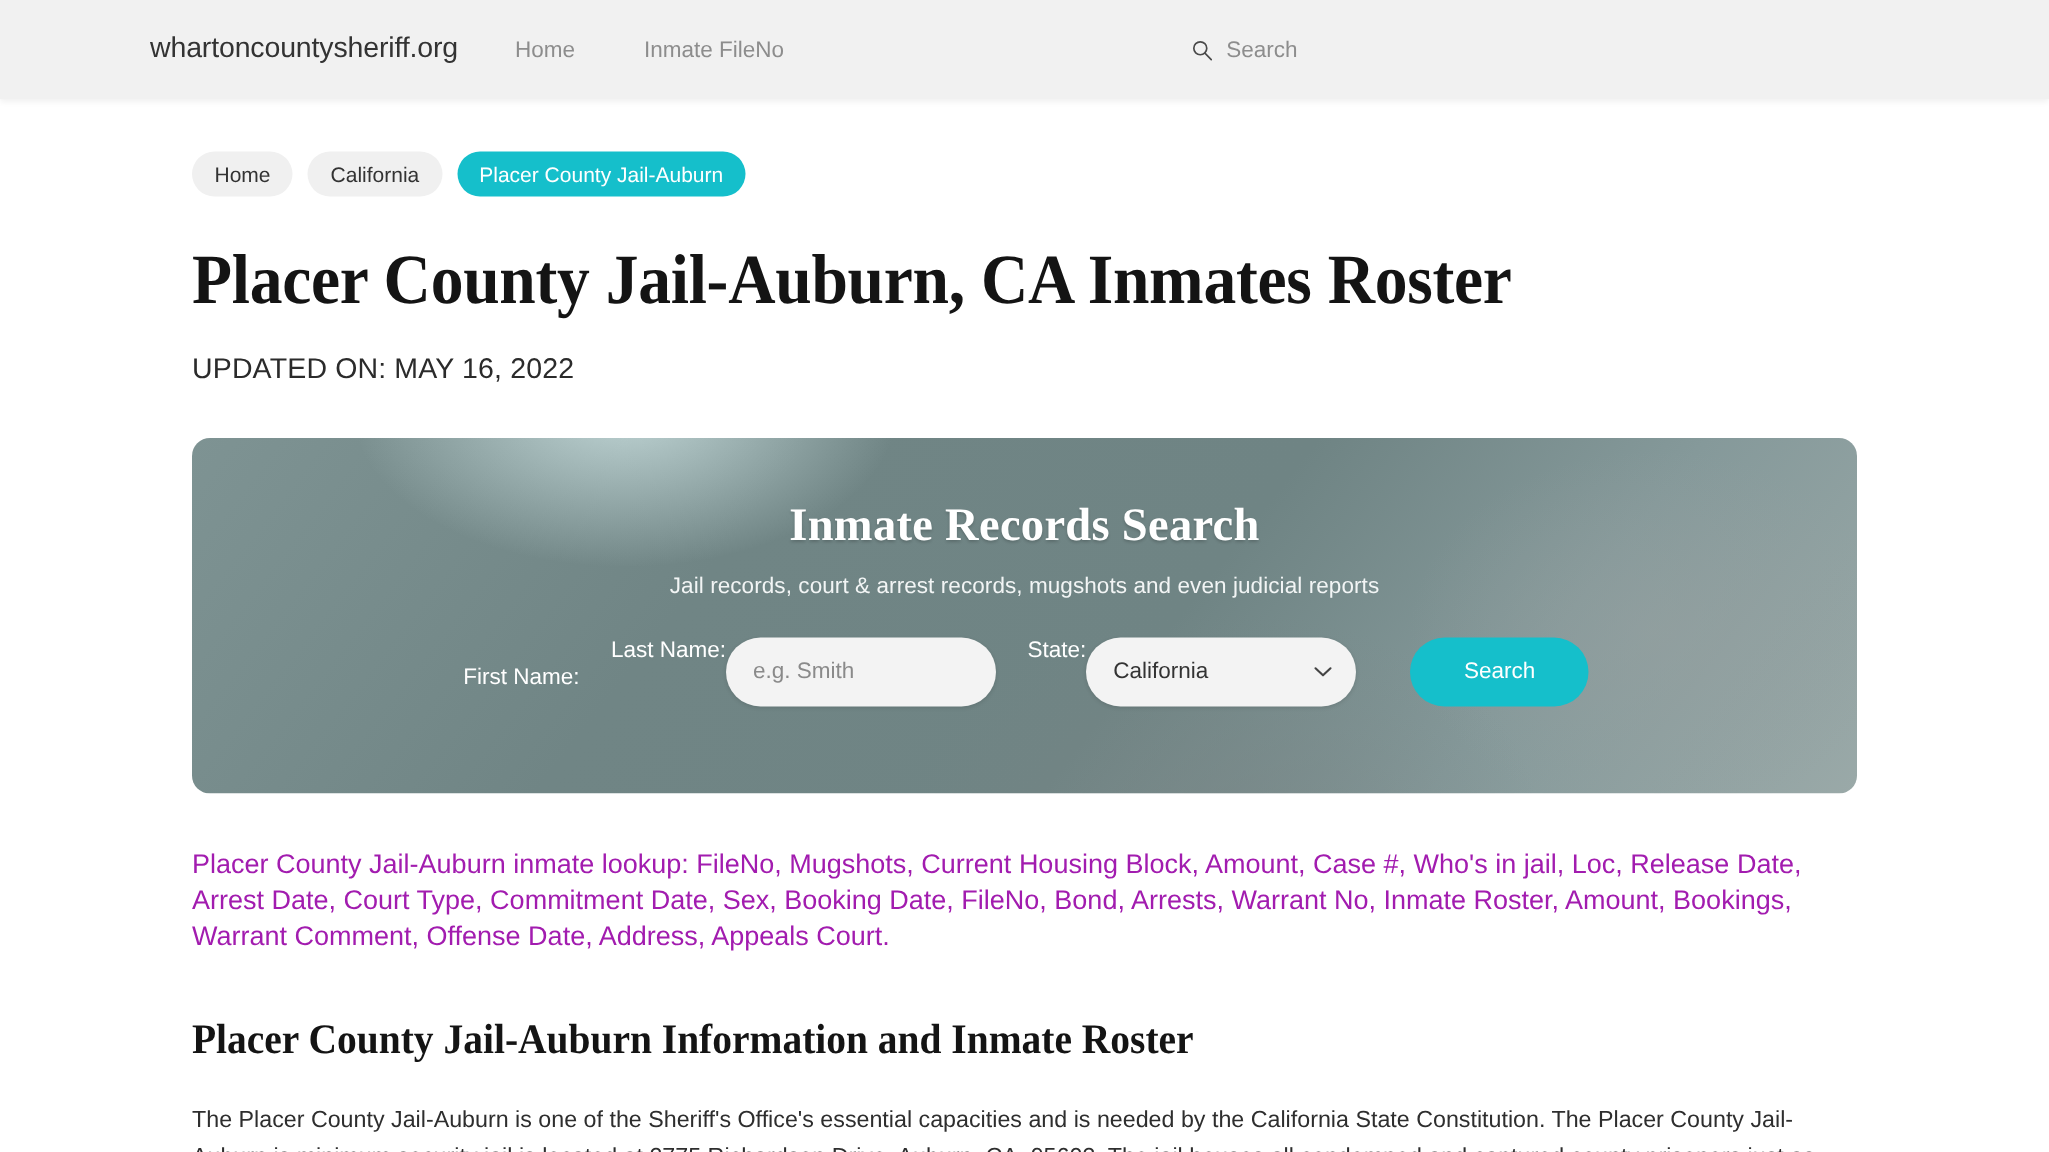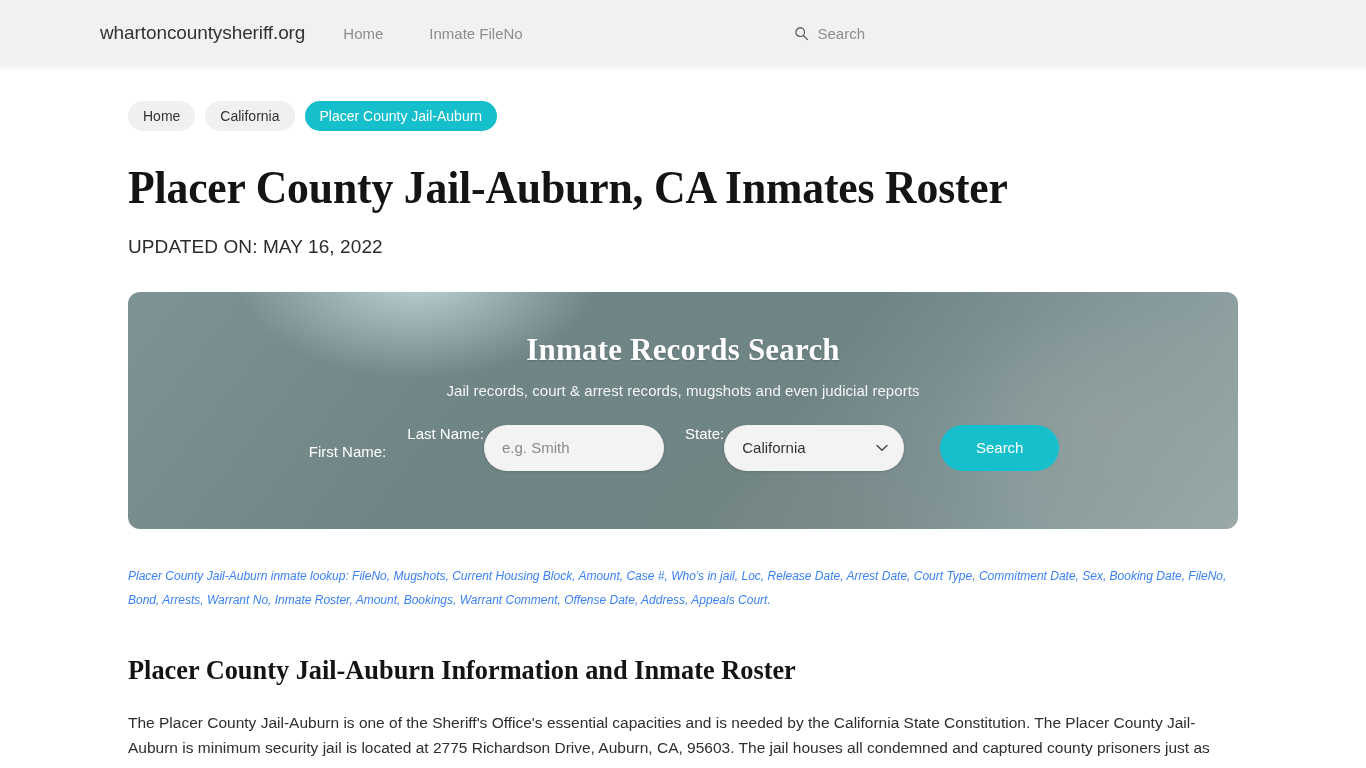--- a/index.html
+++ b/index.html
@@ -217,25 +217,24 @@
     color: #ffffff;
     font-size: 15px;
     font-family: "Liberation Sans", sans-serif;
     cursor: pointer;
     margin-left: 17px;
   }
 
   
   .lookup-para {
     margin: 35px 0 0 0;
-    font-size: 12px;
+    font-size: 18px;
     line-height: 24px;
-    color: #3b82f6;
+    color: #a21caf;
     max-width: 1110px;
-    font-style: italic;
   }
   .section-title {
     margin: 42px 0 0 0;
     font-family: "Liberation Serif", serif;
     font-weight: bold;
     font-size: 28px;
     line-height: 1.15;
     color: #141414;
     transform: scaleX(0.94);
     transform-origin: left center;

